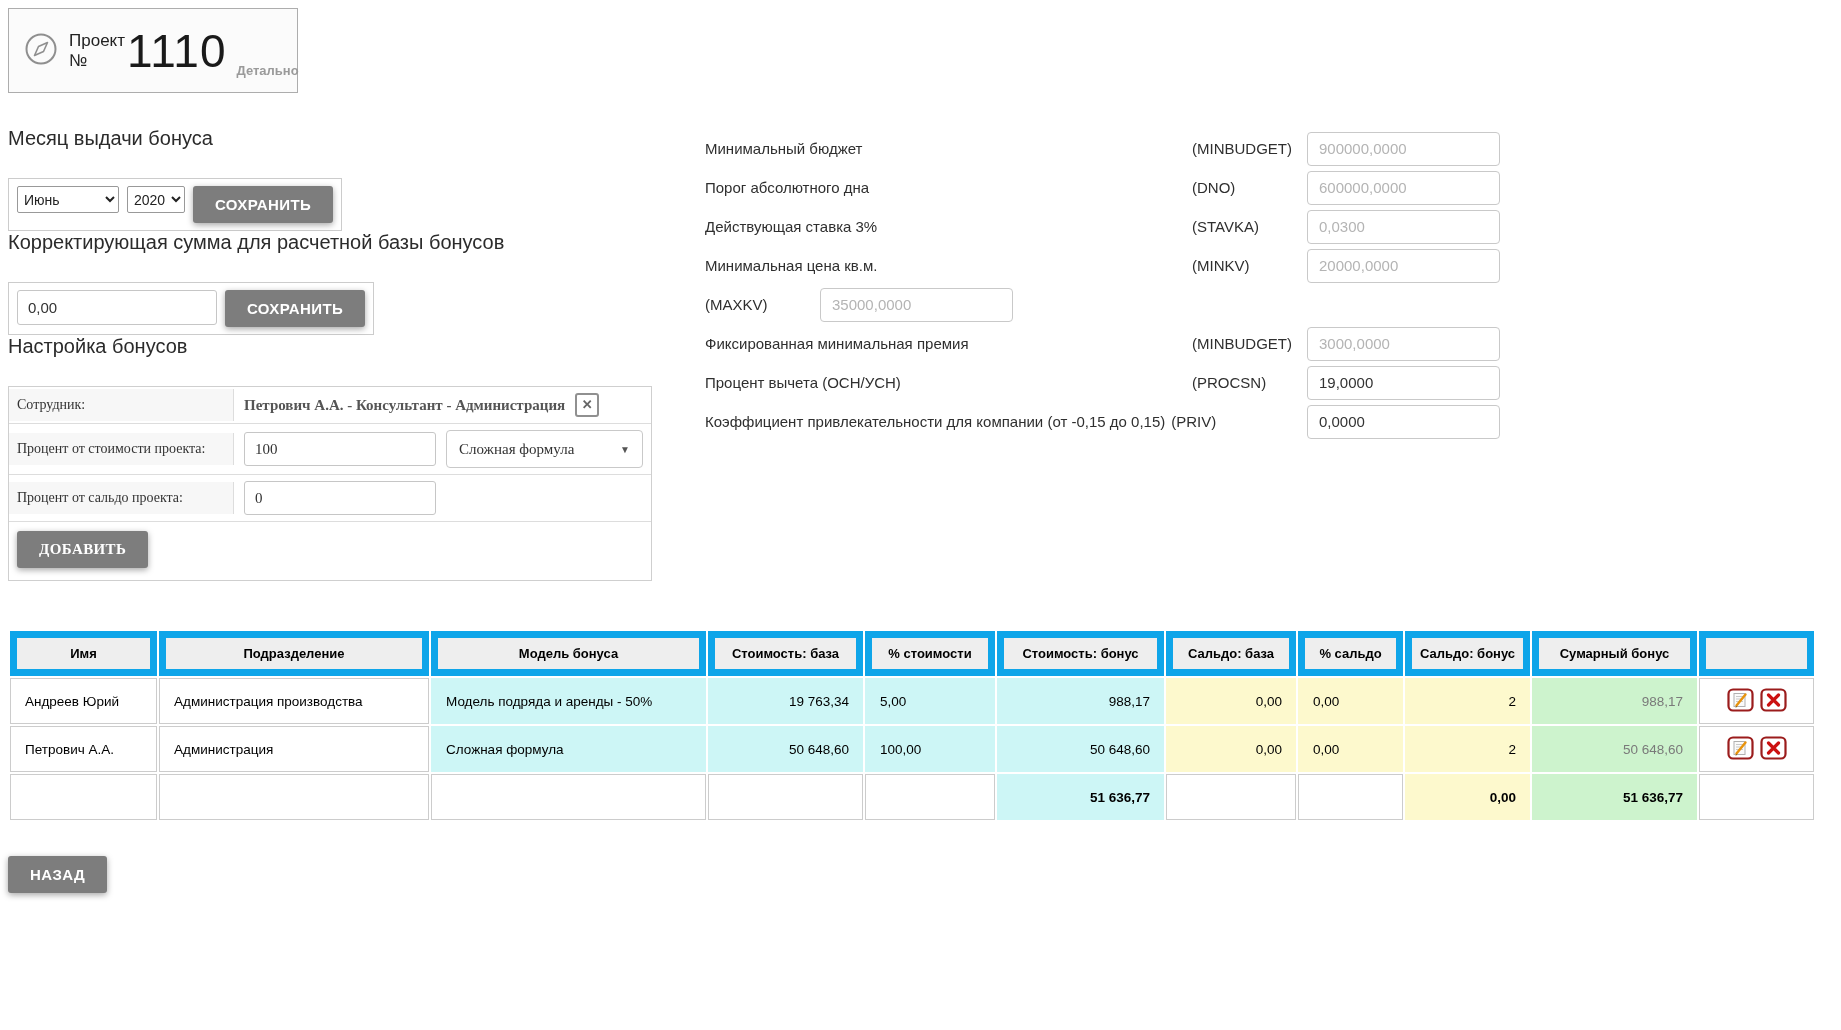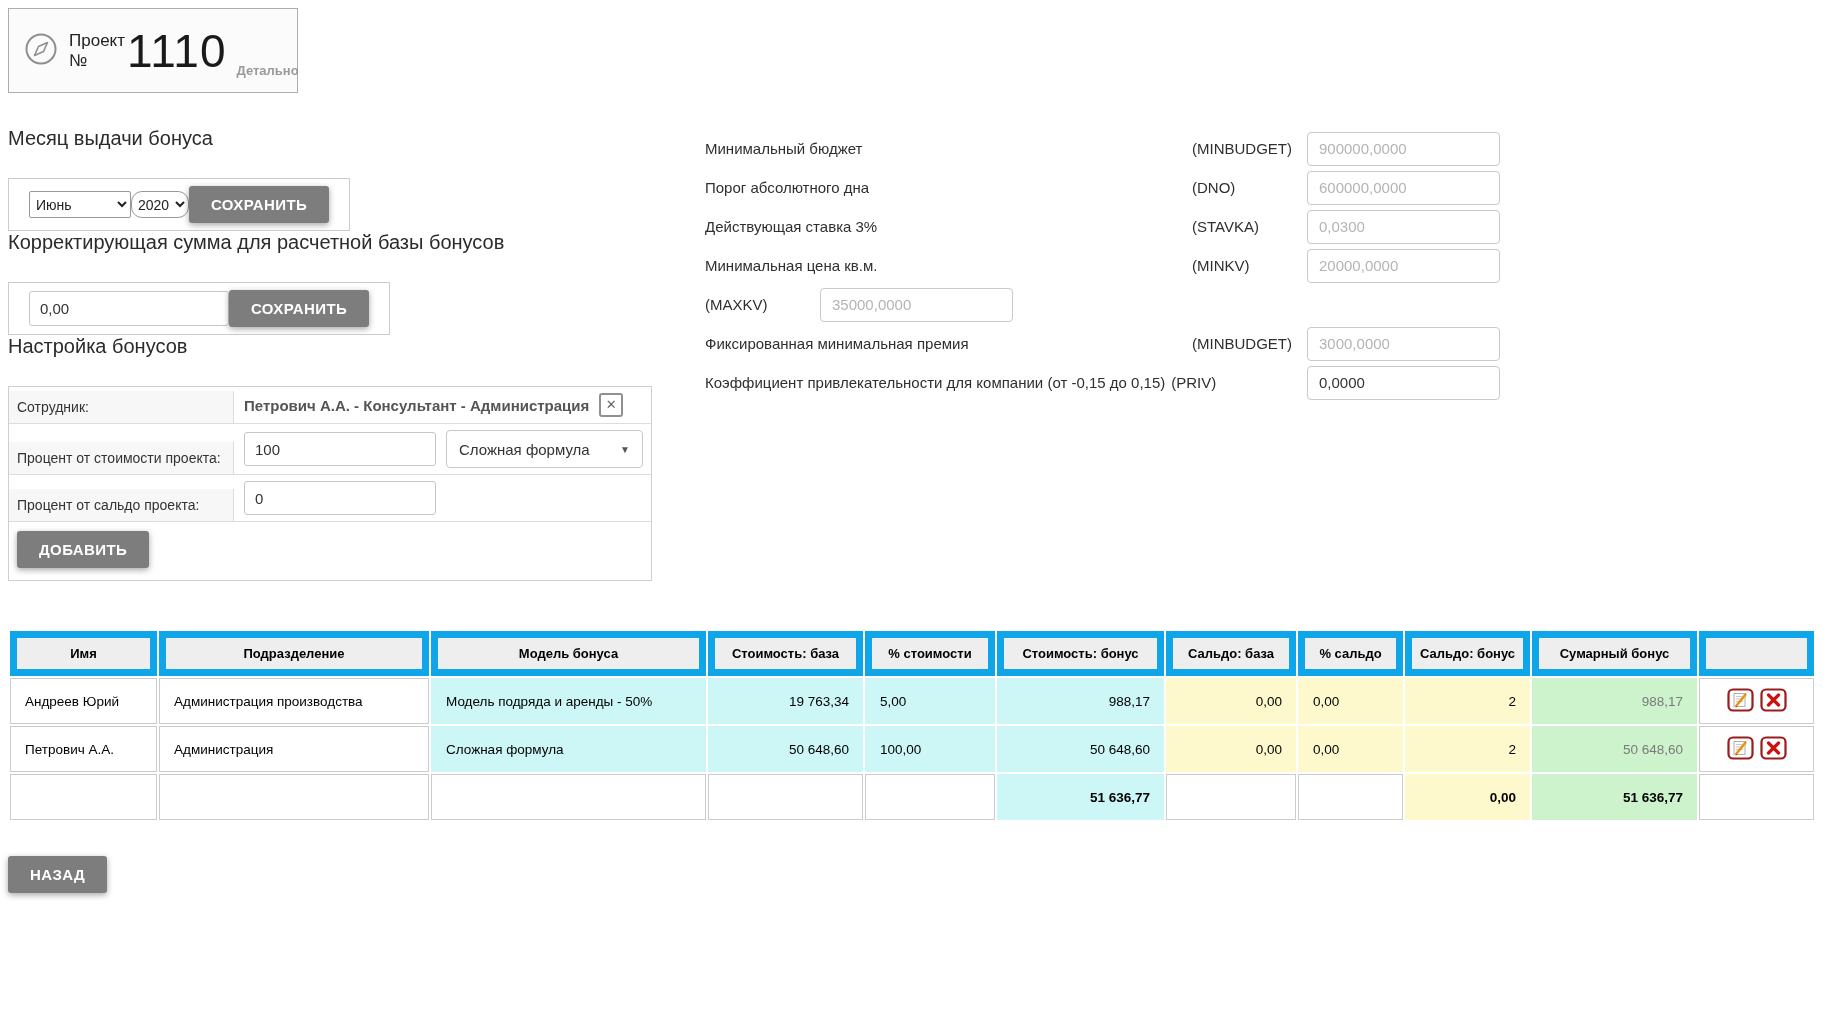--- a/index.html
+++ b/index.html
@@ -28,23 +28,23 @@
   .left-col { width: 697px; flex: none; }
   .right-col { width: 795px; flex: none; padding-top: 2px; }
 
   h2.section-title {
     font-size: 20px; font-weight: 400; color: #2b2b2b;
     margin: 0 0 28px 0;
   }
   .gap-top { margin-top: 52px; }
 
   .inline-box {
-    display: inline-flex; align-items: center;
+    display: inline-flex; align-items: flex-start;
     border: 1px solid #cccccc;
-    padding: 7px 20px; gap: 0;
+    padding: 7px 8px; gap: 8px;
   }
 
   select.native-select {
     height: 27px; font-size: 14px; font-family: inherit;
     border: 1px solid #999; border-radius: 2px; background: #fff; color: #222;
     padding: 0 2px;
   }
 
   .btn-gray {
     background: #7d7d7d; color: #ffffff;
@@ -57,21 +57,21 @@
 
   .text-input {
     border: 1px solid #c6c6c6; border-radius: 3px;
     font-family: inherit; font-size: 15px; color: #333;
     height: 35px; padding: 0 10px; outline: none; background: #fff;
   }
   .correction-input { width: 200px; }
 
   
   .form-table { width: 644px; border: 1px solid #cfcfcf; }
-  .form-row { display: flex; border-bottom: 1px solid #dddddd; align-items: flex-end; }
+  .form-row { display: flex; border-bottom: 1px solid #dddddd; align-items: center; font-family: Liberation Serif, serif; }
   .form-row:last-child { border-bottom: none; }
   .form-label-cell {
     width: 225px; flex: none;
     background: #f7f7f7; border-right: 1px solid #dddddd;
     display: flex; align-items: center;
     padding: 8px 8px; font-size: 14px; color: #333;
   }
   .form-value-cell { flex: 1; display: flex; align-items: center; padding: 6px 10px; gap: 10px; }
   .employee-value { font-size: 15px; font-weight: 600; color: #555; }
   .remove-btn {
@@ -151,21 +151,21 @@
 
   <div class="columns">
 
     <div class="left-col">
 
       <h2 class="section-title">Месяц выдачи бонуса</h2>
       <div class="inline-box">
         <select class="native-select" style="width:102px;">
           <option>Июнь</option>
         </select>
-        <select class="native-select" style="width:58px;border-radius:11px;">
+        <select class="native-select" style="width:58px;">
           <option>2020</option>
         </select>
         <button class="btn-gray">СОХРАНИТЬ</button>
       </div>
 
       <h2 class="section-title gap-top">Корректирующая сумма для расчетной базы бонусов</h2>
       <div class="inline-box">
         <input class="text-input correction-input" value="0,00" style="">
         <button class="btn-gray">СОХРАНИТЬ</button>
       </div>
@@ -225,20 +225,25 @@
         <input class="param-input muted" value="20000,0000" style="">
       </div>
       <div class="param-row">
         <span class="param-code">(MAXKV)</span>
         <input class="param-input muted" value="35000,0000" style="">
       </div>
       <div class="param-row">
         <span class="param-label">Фиксированная минимальная премия</span>
         <span class="param-code">(MINBUDGET)</span>
         <input class="param-input muted" value="3000,0000" style="">
+      </div>
+      <div class="param-row">
+        <span class="param-label">Процент вычета (ОСН/УСН)</span>
+        <span class="param-code">(PROCSN)</span>
+        <input class="param-input" value="19,0000" style="">
       </div>
       <div class="param-row long-label">
         <span class="param-label">Коэффициент привлекательности для компании (от -0,15 до 0,15)</span>
         <span class="param-code">(PRIV)</span>
         <input class="param-input" value="0,0000" style="">
       </div>
     </div>
   </div>
 
   <table class="bonus-table">

